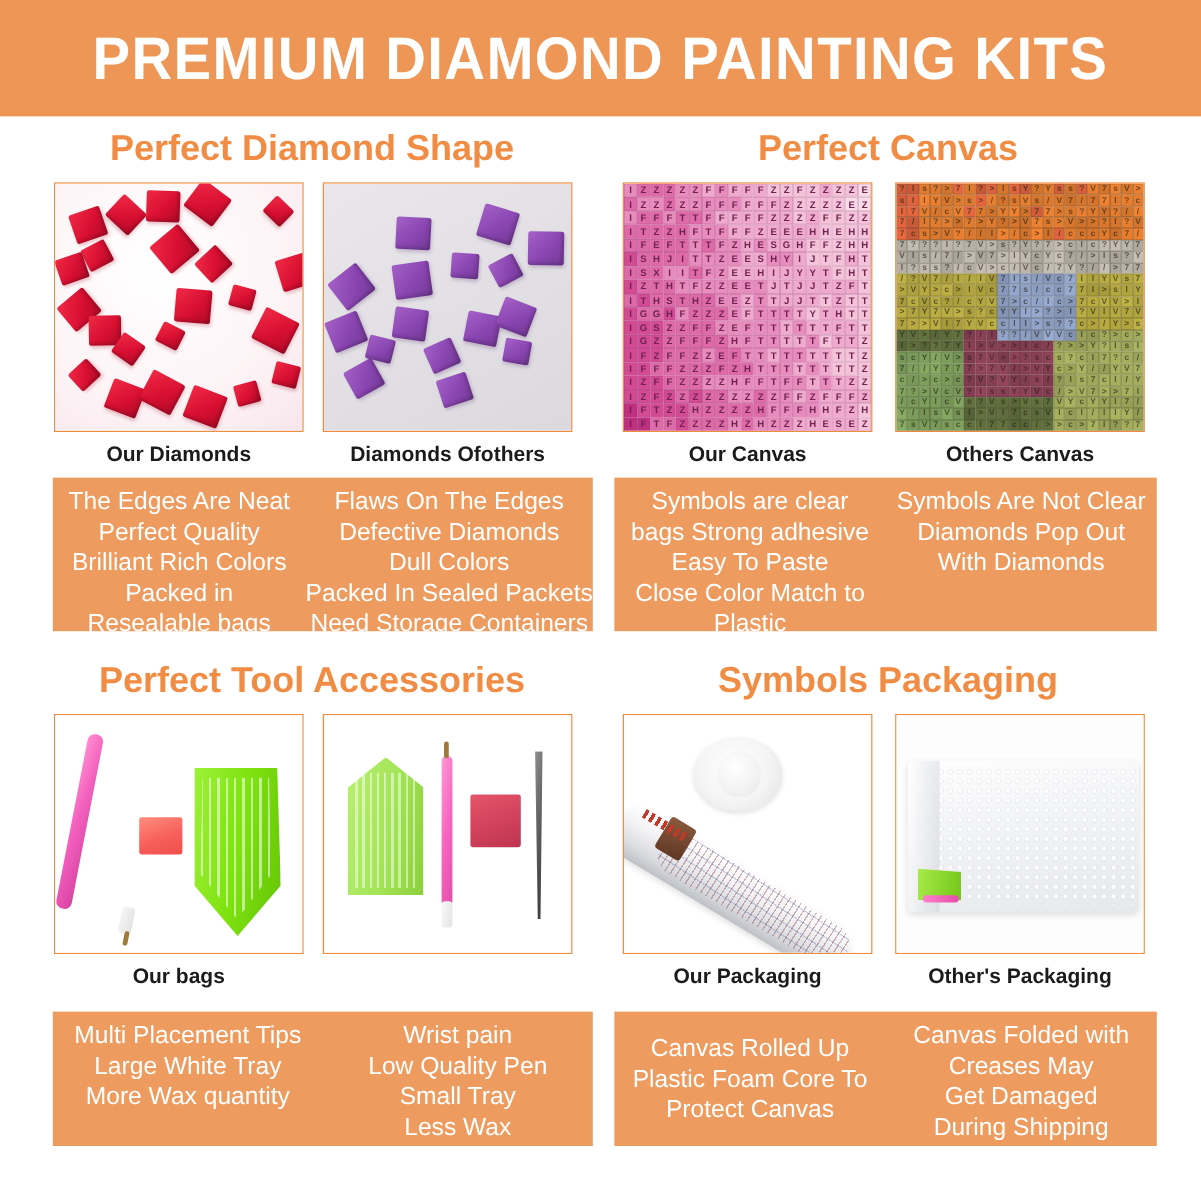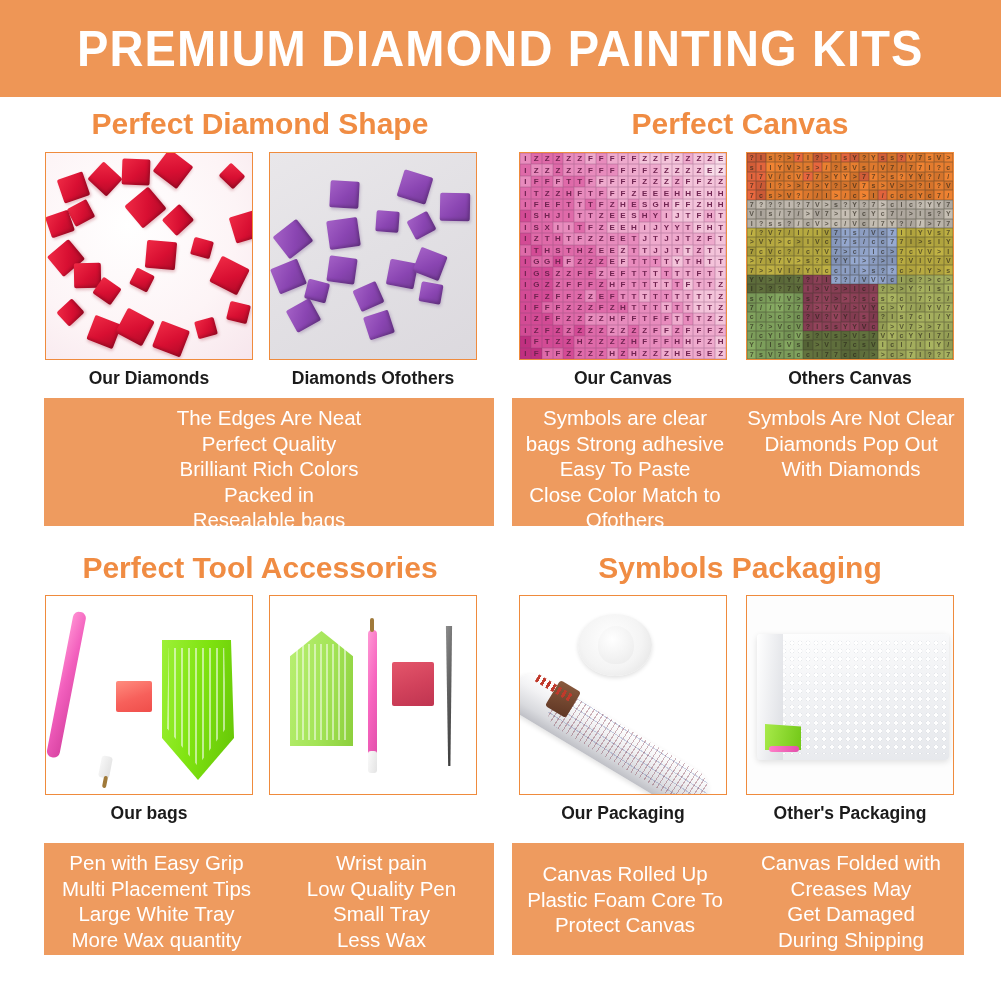--- a/index.html
+++ b/index.html
@@ -184,20 +184,27 @@
   <div class="cap" style="left:45px;top:368px;width:208px;">Our Diamonds</div>
   <div class="cap" style="left:269px;top:368px;width:208px;">Diamonds Ofothers</div>
 
   <div class="oblock" style="left:44px;top:398px;width:450px;height:128px;">
     <div class="ocol">
       <span>The Edges Are Neat</span>
       <span>Perfect Quality</span>
       <span>Brilliant Rich Colors</span>
       <span>Packed in</span>
       <span>Resealable bags</span>
+    </div>
+    <div class="ocol">
+      <span>Flaws On The Edges</span>
+      <span>Defective Diamonds</span>
+      <span>Dull Colors</span>
+      <span>Packed In Sealed Packets</span>
+      <span>Need Storage Containers</span>
     </div>
   </div>
 
   <div class="frame" style="left:519px;top:152px;width:208px;height:208px;">
     <div class="gridwrap" id="ourCanvas" style="grid-template-columns: repeat(19, 1fr); grid-template-rows: repeat(18, 1fr);">
         <div class="cell" style="background: rgb(232, 139, 189);">I</div>
         <div class="cell" style="background: rgb(223, 106, 169);">Z</div>
         <div class="cell" style="background: rgb(223, 106, 169);">Z</div>
         <div class="cell" style="background: rgb(223, 106, 169);">Z</div>
         <div class="cell" style="background: rgb(232, 139, 189);">Z</div>
@@ -1030,21 +1037,21 @@
   </div>
   <div class="cap" style="left:519px;top:368px;width:208px;">Our Canvas</div>
   <div class="cap" style="left:746px;top:368px;width:208px;">Others Canvas</div>
 
   <div class="oblock" style="left:512px;top:398px;width:452px;height:128px;">
     <div class="ocol">
       <span>Symbols are clear</span>
       <span>bags Strong adhesive</span>
       <span>Easy To Paste</span>
       <span>Close Color Match to</span>
-      <span>Ofothers</span>
+      <span>Plastic</span>
     </div>
     <div class="ocol">
       <span>Symbols Are Not Clear</span>
       <span>Diamonds Pop Out</span>
       <span>With Diamonds</span>
     </div>
   </div>
 
   <div class="frame" style="left:45px;top:595px;width:208px;height:200px;">
     <div class="photo" style="background:#fff;">
@@ -1088,21 +1095,20 @@
 
       <div class="tweez" style="left:172px;top:30px;width:14px;height:140px;
                   background:linear-gradient(100deg,#9a9a9a 0%,#5c5c5c 50%,#2f2f2f 100%);
                   clip-path:polygon(28% 0%,72% 0%,60% 100%,44% 100%);"></div>
     </div>
   </div>
   <div class="cap" style="left:45px;top:803px;width:208px;">Our bags</div>
 
   <div class="oblock" style="left:44px;top:843px;width:450px;height:112px;">
     <div class="ocol">
-      <span>Pen with Easy Grip</span>
       <span>Multi Placement Tips</span>
       <span>Large White Tray</span>
       <span>More Wax quantity</span>
     </div>
     <div class="ocol">
       <span>Wrist pain</span>
       <span>Low Quality Pen</span>
       <span>Small Tray</span>
       <span>Less Wax</span>
     </div>

